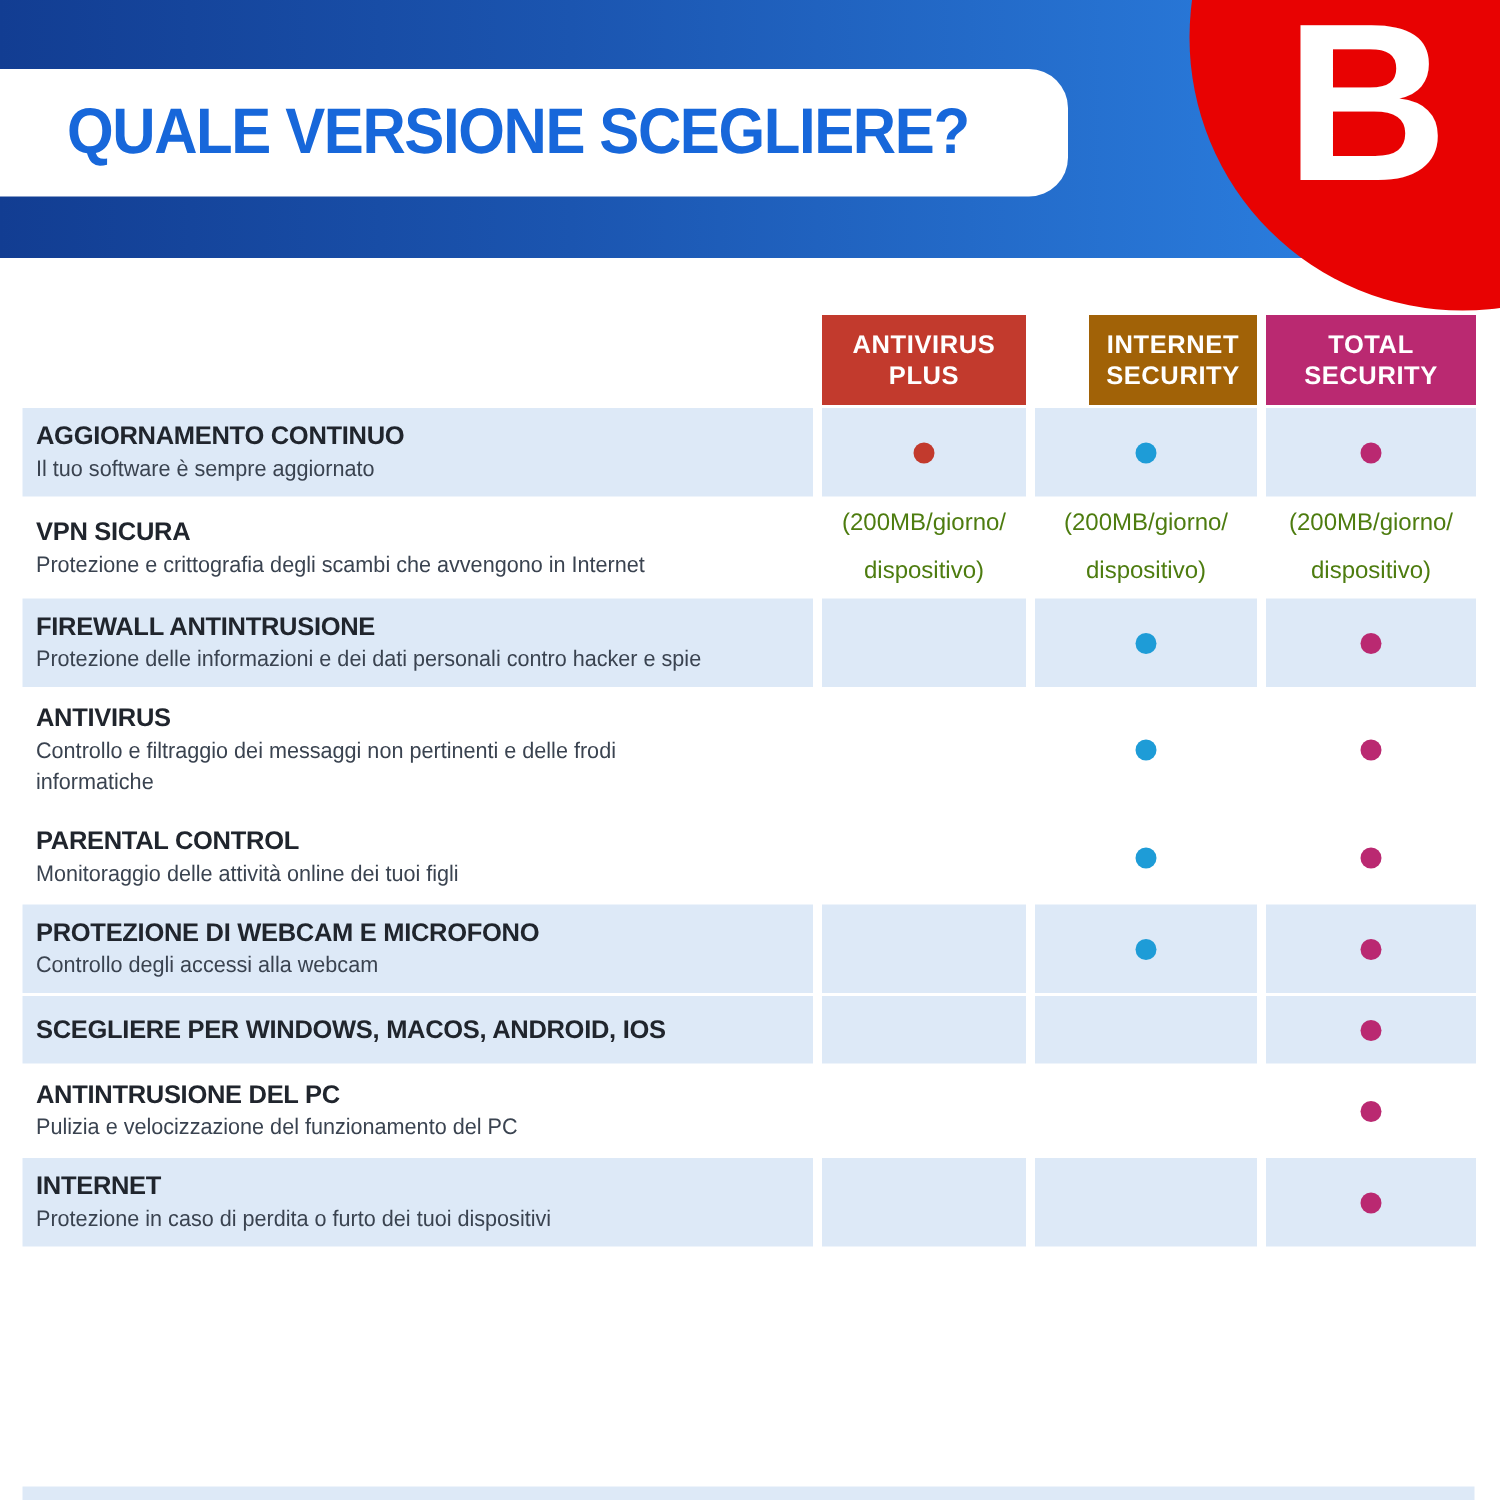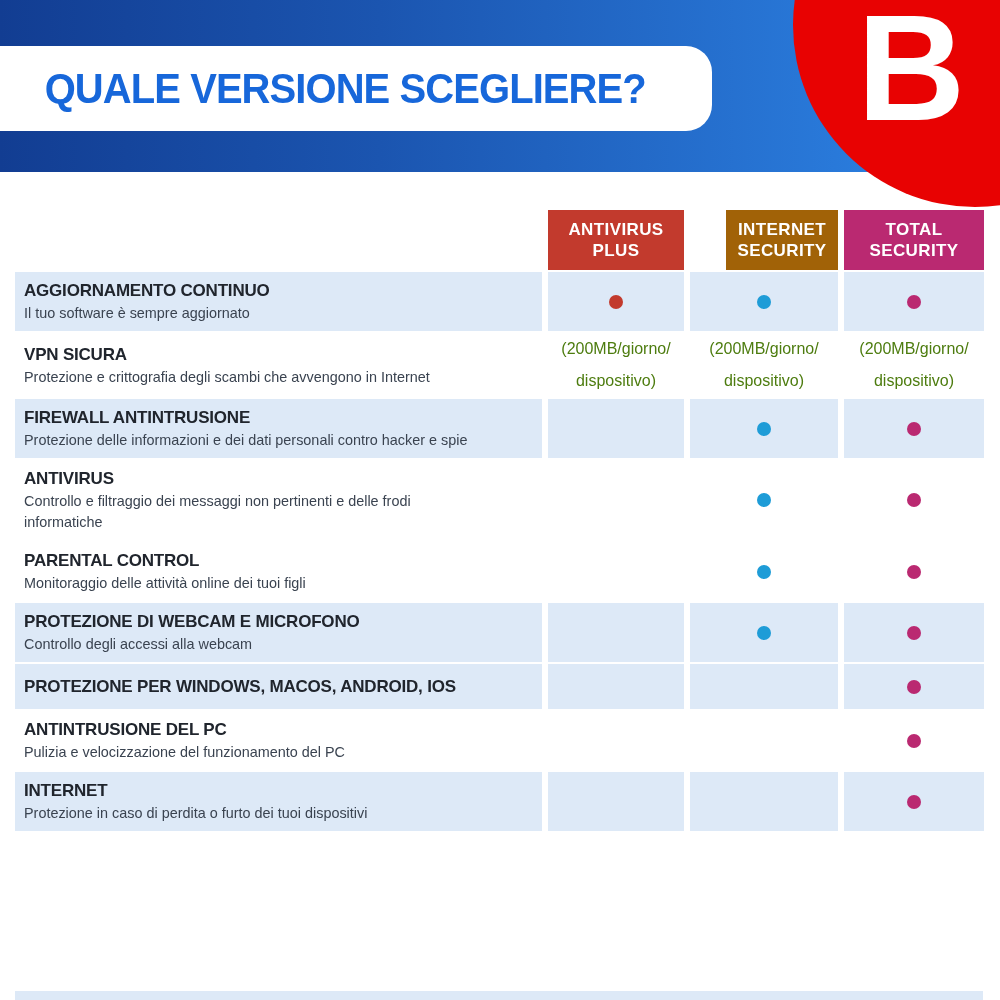--- a/index.html
+++ b/index.html
@@ -196,21 +196,21 @@
   <div class="cell"></div>
           <div class="cell">
     <span class="dot" style="background: rgb(30, 156, 215);"></span>
   </div>
           <div class="cell">
     <span class="dot" style="background: rgb(186, 41, 113);"></span>
   </div>
         </div>
         <div class="grid-row row shaded h-one">
     <div class="feature">
-      <div class="f-title">PROTEZIONE PER WINDOWS, MACOS, ANDROID, IOS</div>
+      <div class="f-title">SCEGLIERE PER WINDOWS, MACOS, ANDROID, IOS</div>
 
     </div>
   <div class="cell"></div>
           <div class="cell"></div>
           <div class="cell">
     <span class="dot" style="background: rgb(186, 41, 113);"></span>
   </div>
         </div>
         <div class="grid-row row h-two">
     <div class="feature">

